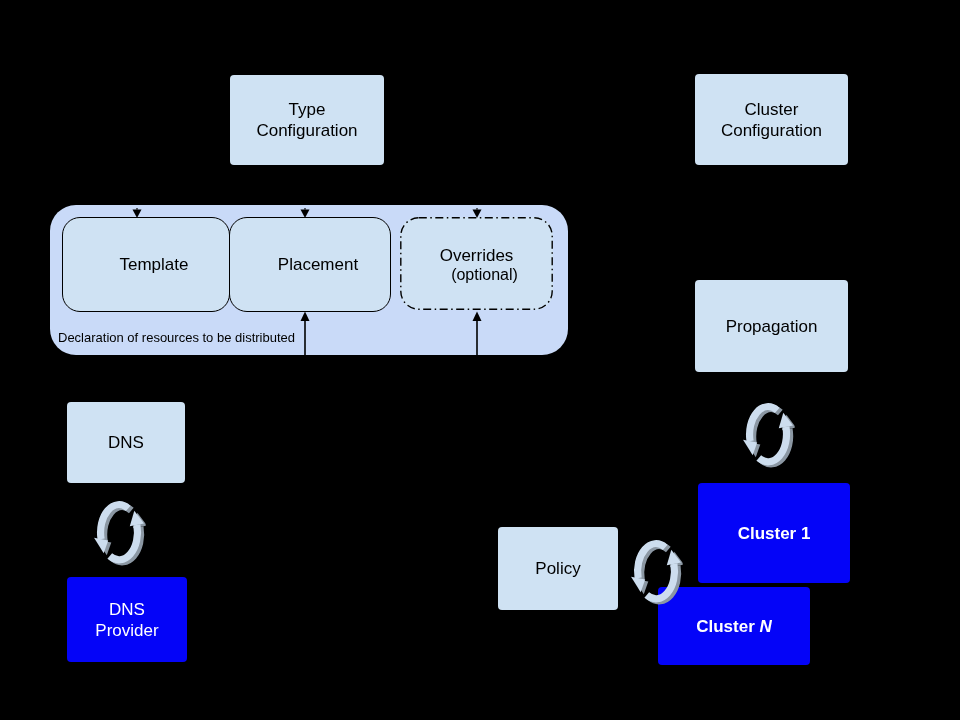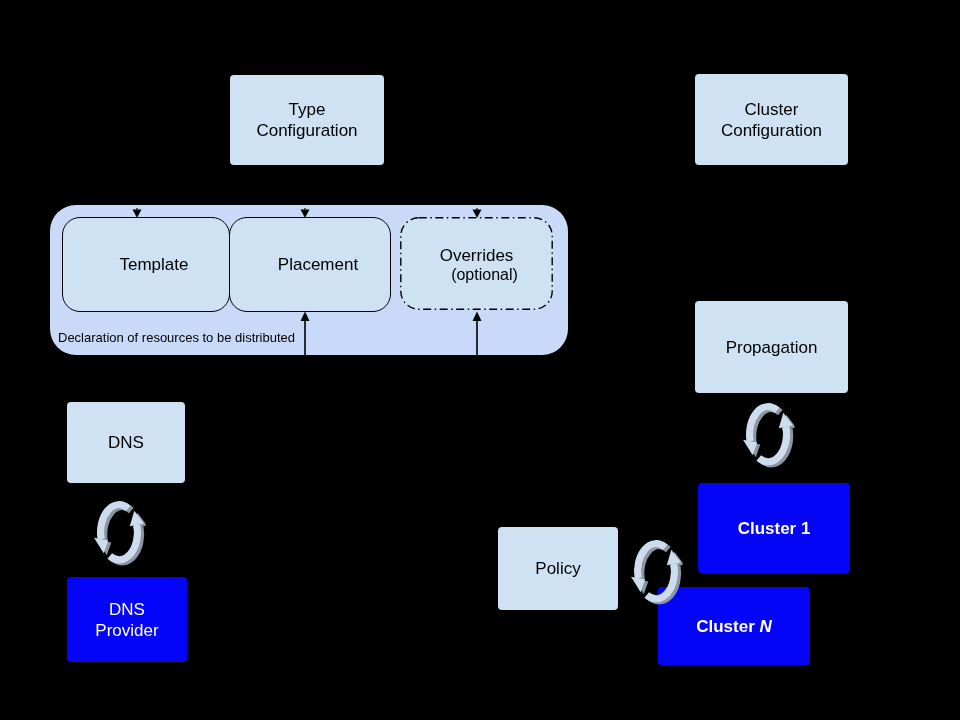--- a/index.html
+++ b/index.html
@@ -76,32 +76,32 @@
     <span>Type</span>
     <span>Configuration</span>
   </div>
   <div class="box" style="left:695px; top:74px; width:153px; height:91px;">
     <span>Cluster</span>
     <span>Configuration</span>
   </div>
   <div class="box" style="left:67px; top:402px; width:118px; height:81px;">
     <span>DNS</span>
   </div>
-  <div class="box" style="left:695px; top:301px; width:153px; height:92px;">
+  <div class="box" style="left:695px; top:280px; width:153px; height:92px;">
     <span>Propagation</span>
   </div>
   <div class="box" style="left:498px; top:527px; width:120px; height:83px;">
     <span>Policy</span>
   </div>
 
   <div class="box blue" style="left:67px; top:577px; width:120px; height:85px; font-weight:normal;">
     <span>DNS</span>
     <span>Provider</span>
   </div>
-  <div class="box blue" style="left:698px; top:483px; width:152px; height:90px;">
+  <div class="box blue" style="left:698px; top:483px; width:152px; height:100px;">
     <span>Cluster 1</span>
   </div>
   <div class="box blue" style="left:658px; top:587px; width:152px; height:78px;">
     <span><span>Cluster </span><i>N</i></span>
   </div>
 
   <svg class="connectors" style="left:0; top:0;" width="960" height="720" viewBox="0 0 960 720">
     <g stroke="var(--line)" stroke-width="1.6" stroke-dasharray="3.5 3.2" fill="none">
       <line x1="137" y1="168" x2="137" y2="209.5"></line>
       <line x1="305" y1="168" x2="305" y2="209.5"></line>

